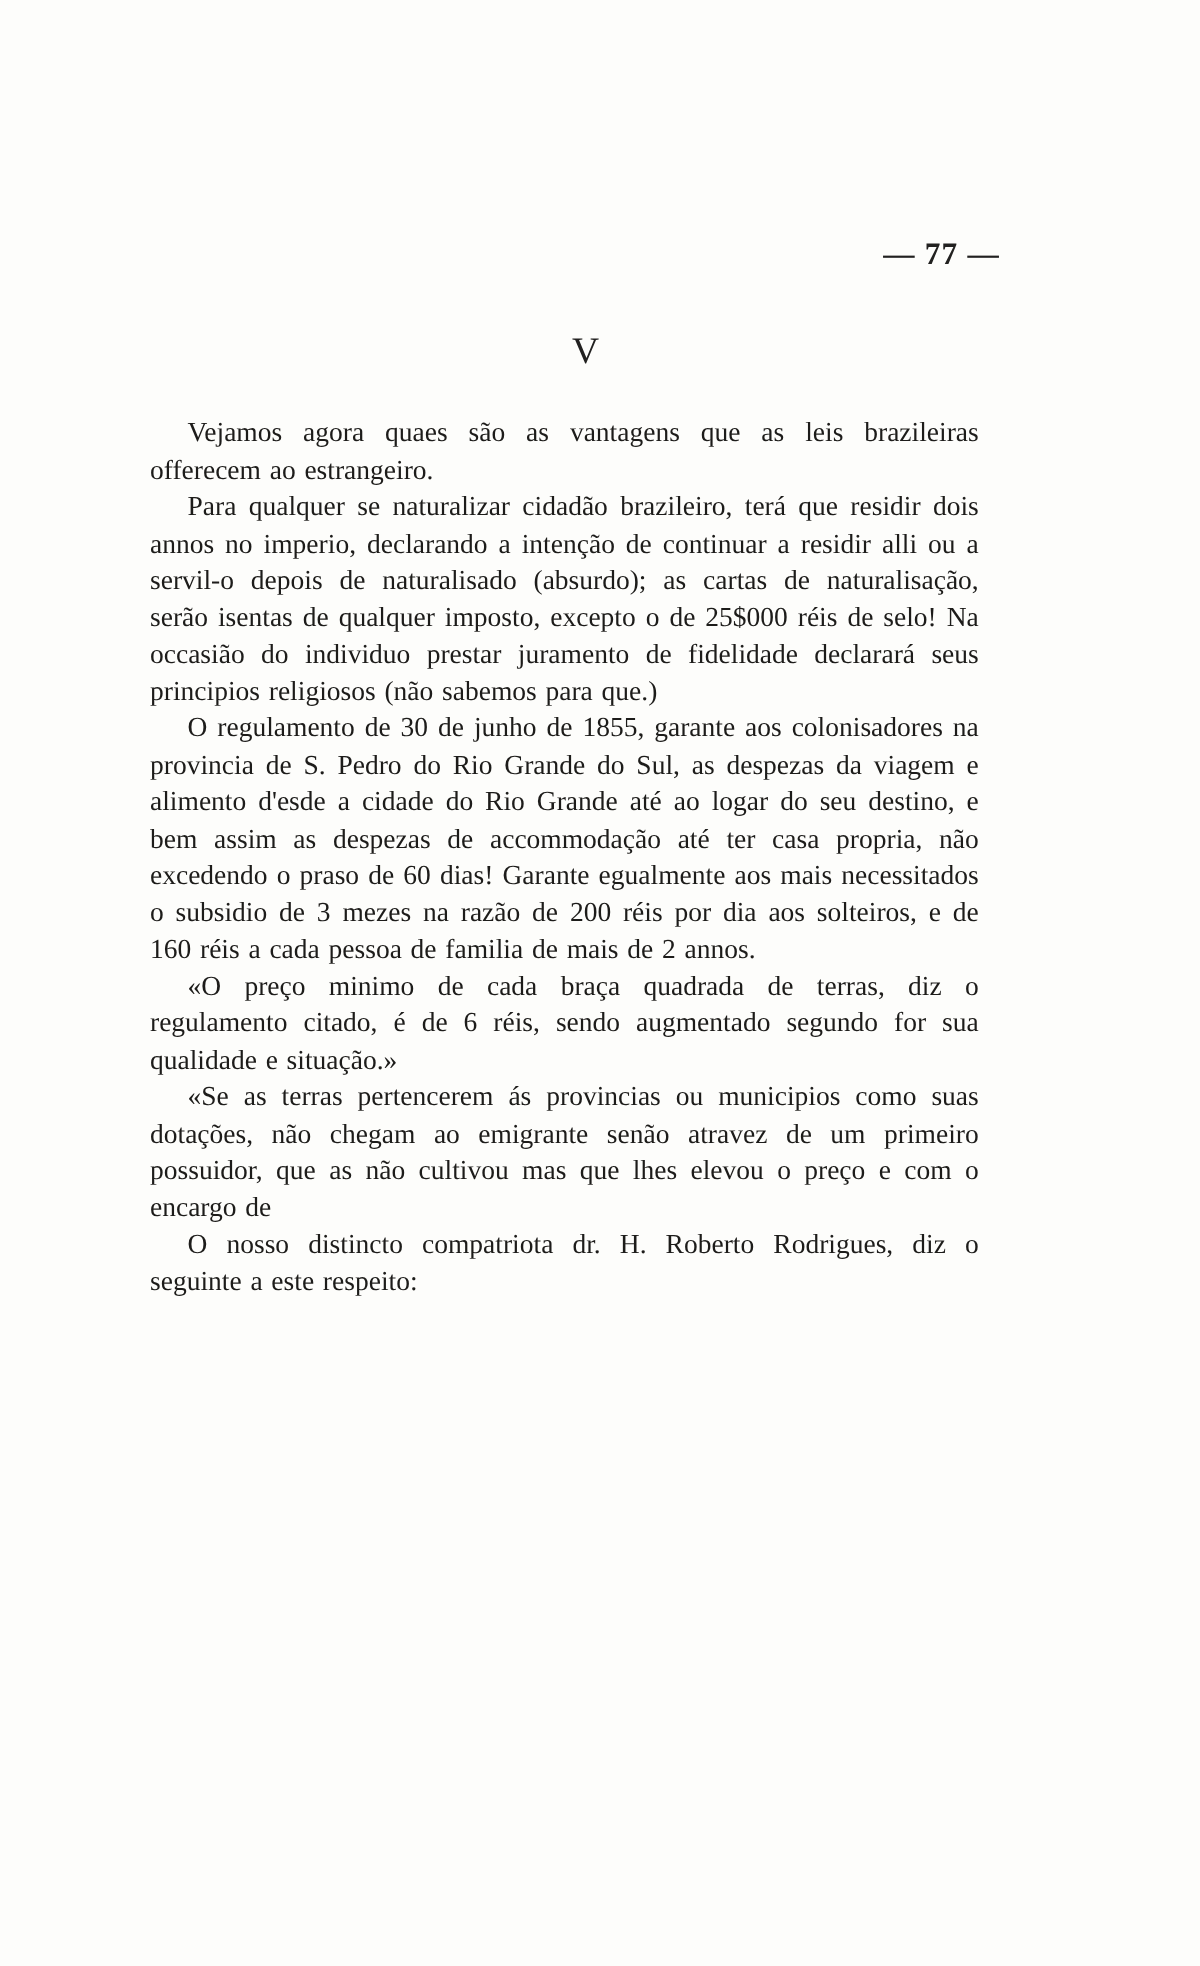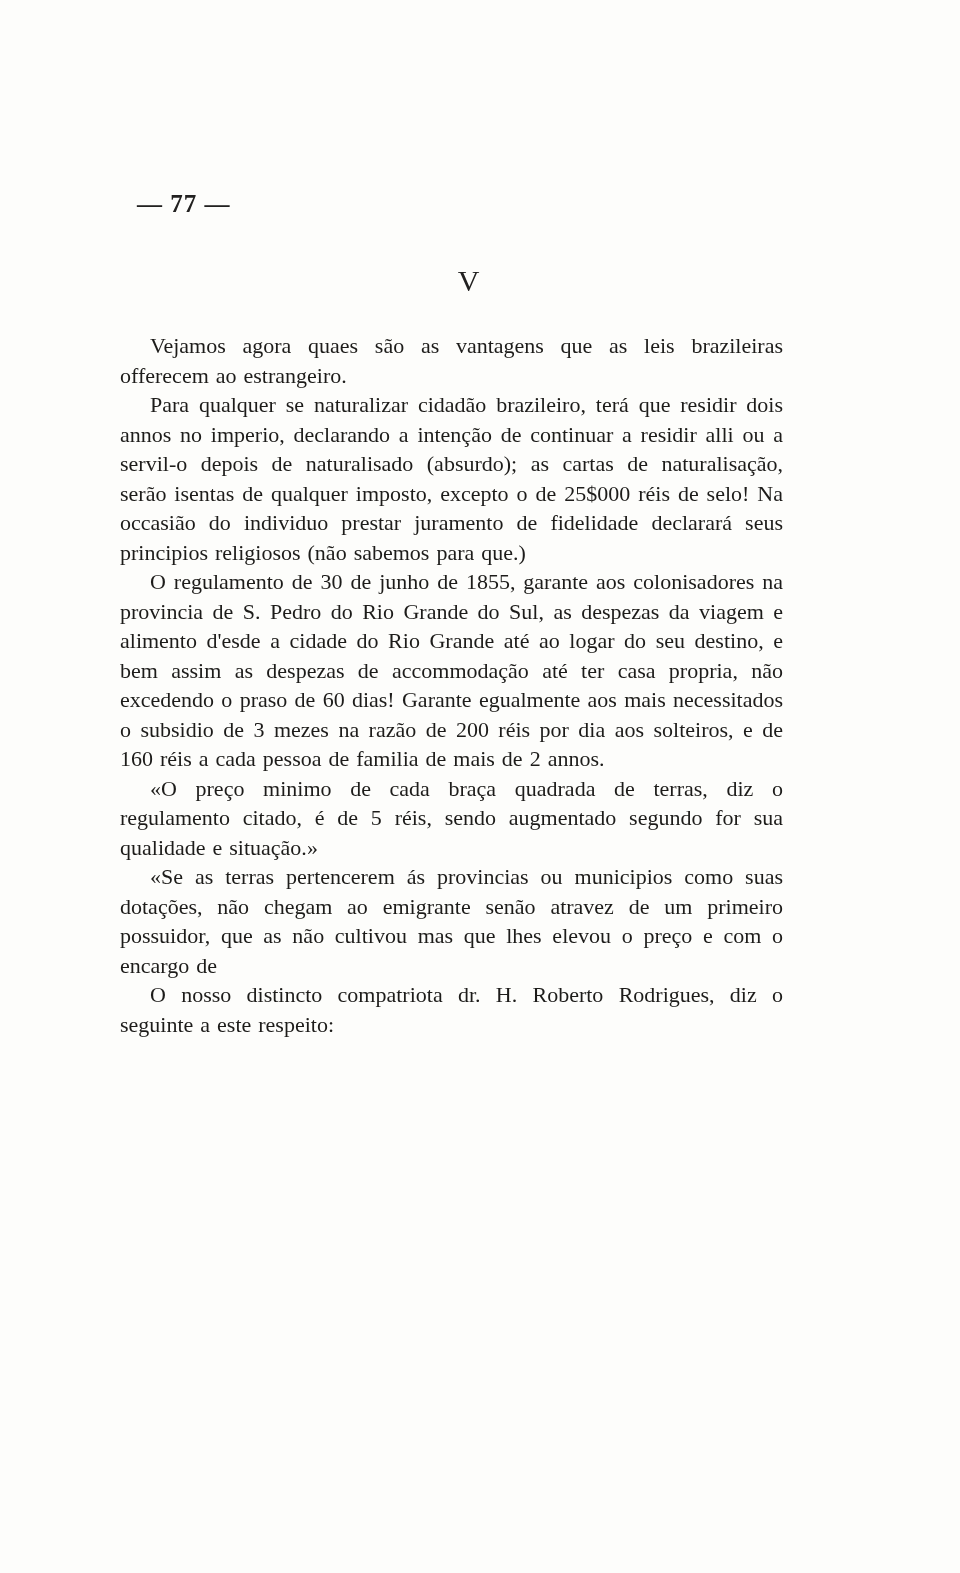--- a/index.html
+++ b/index.html
@@ -15,21 +15,21 @@
     color: #1d1c1a;
     font-family: "Liberation Serif", "DejaVu Serif", serif;
     overflow: hidden;
     box-sizing: border-box;
   }
   .page-number {
     position: absolute;
     top: 190px;
     left: 137px;
     width: 663px;
-    text-align: left;
+    text-align: right;
     font-size: 25px;
     font-weight: bold;
     letter-spacing: 1px;
     color: #222120;
   }
   .section-heading {
     position: absolute;
     top: 264px;
     left: 137px;
     width: 663px;
@@ -70,21 +70,21 @@
   <div class="text-block">
 
     <p class="para"><span>Vejamos agora quaes são as vantagens que as leis brazileiras offerecem ao estrangeiro.</span></p>
 
     <p class="para"><span>Para qualquer se naturalizar cidadão brazileiro, terá que residir dois annos no imperio, declarando a intenção de continuar a residir alli ou a servil-o depois de naturalisado (absurdo); as cartas de naturalisação, serão isentas de qualquer imposto, </span><span class="it">excepto</span><span> o de 25$000 réis de selo! Na occasião do individuo prestar juramento de fidelidade </span><span class="it">declarará seus principios religiosos</span><span> (não sabemos para que.)</span></p>
 
 
     <p class="para"><span>O regulamento de 30 de junho de 1855, garante aos colonisadores na provincia de S. Pedro do Rio Grande do Sul, as despezas da viagem e alimento d'esde a cidade do Rio Grande até ao logar do seu destino, e bem assim as despezas de accommodação até ter casa propria, </span><span class="it">não excedendo o praso de 60 dias!</span><span> Garante egualmente </span><span class="it">aos mais necessitados</span><span> o subsidio de 3 mezes na razão de 200 réis por dia aos solteiros, e de 160 réis a cada pessoa de familia de mais de 2 annos.</span></p>
 
 
-    <p class="para"><span>«O preço minimo de cada braça quadrada de terras, diz o regulamento citado, é de 5 réis, </span><span class="it">sendo augmentado segundo for sua qualidade e situação.</span><span>»</span></p>
+    <p class="para"><span>«O preço minimo de cada braça quadrada de terras, diz o regulamento citado, é de 6 réis, </span><span class="it">sendo augmentado segundo for sua qualidade e situação.</span><span>»</span></p>
 
     <p class="para"><span>«Se as terras pertencerem ás provincias ou municipios como suas dotações, não chegam ao emigrante senão atravez de um primeiro possuidor, que as não cultivou mas que lhes elevou o preço e com o encargo de</span></p>
 
     <p class="para"><span>O nosso distincto compatriota dr. H. Roberto Rodrigues, diz o seguinte a este respeito:</span></p>
 
   </div>
 
 </div>
 
 </body></html>

